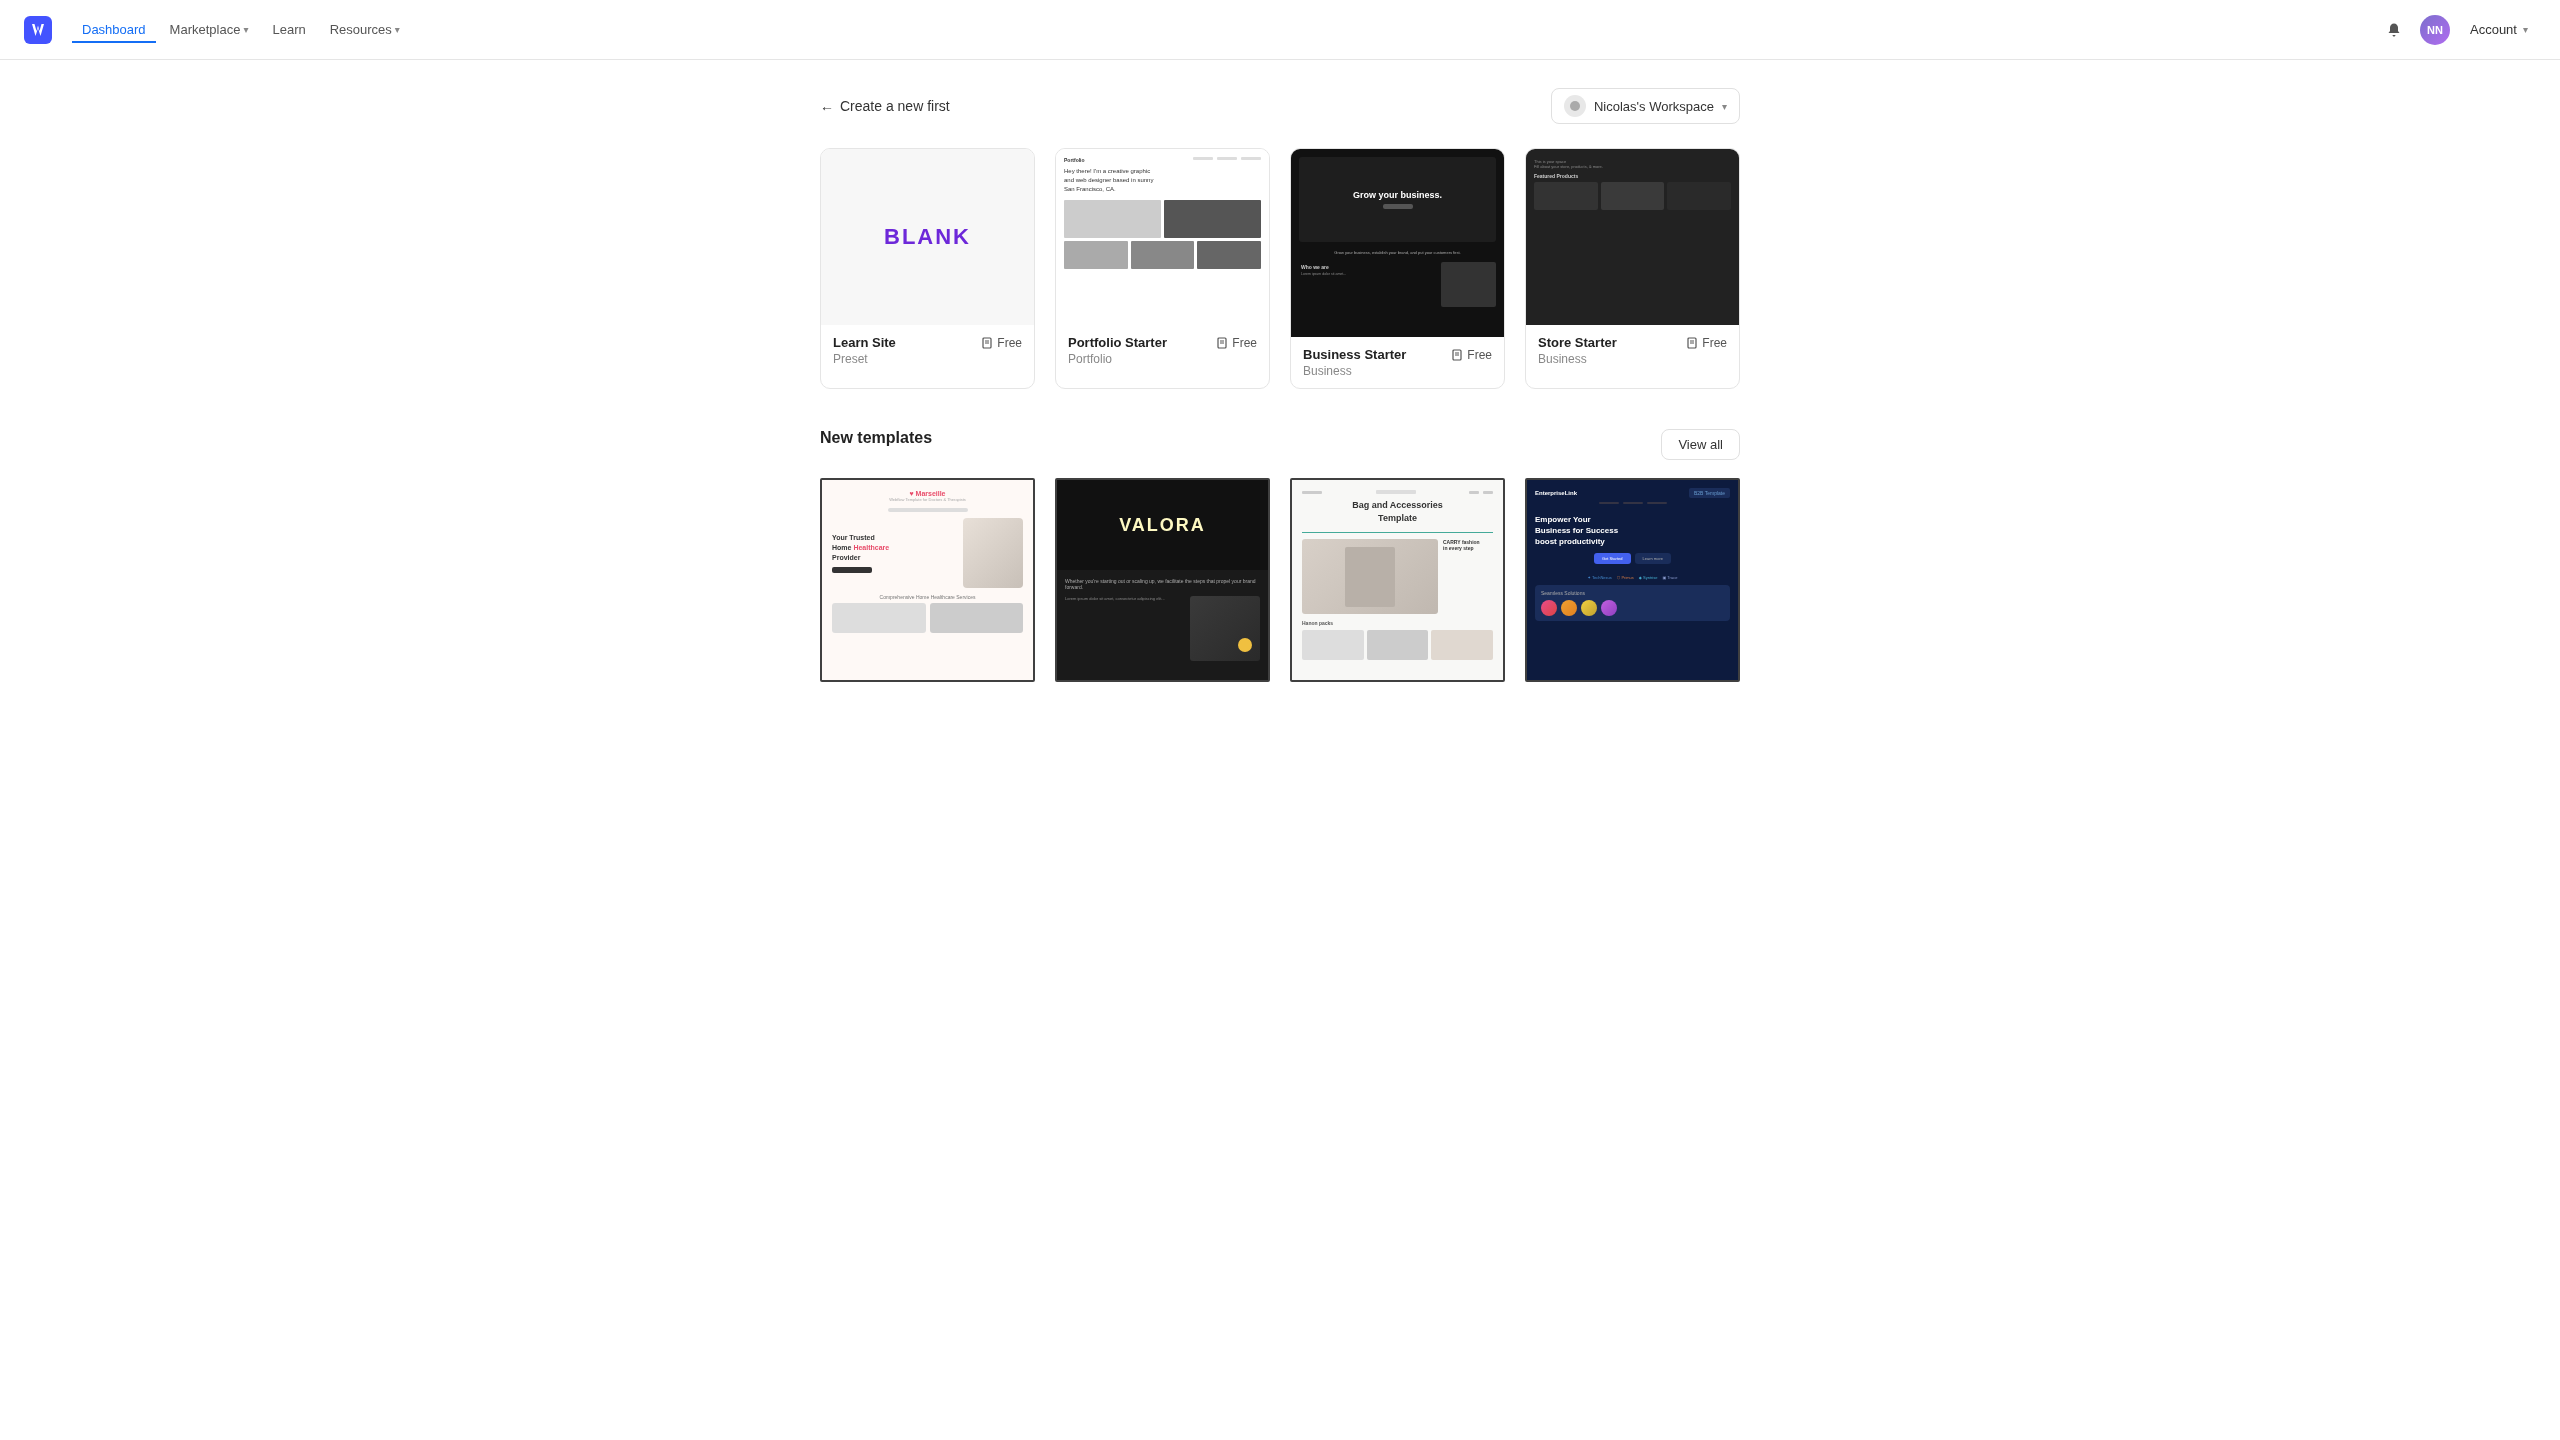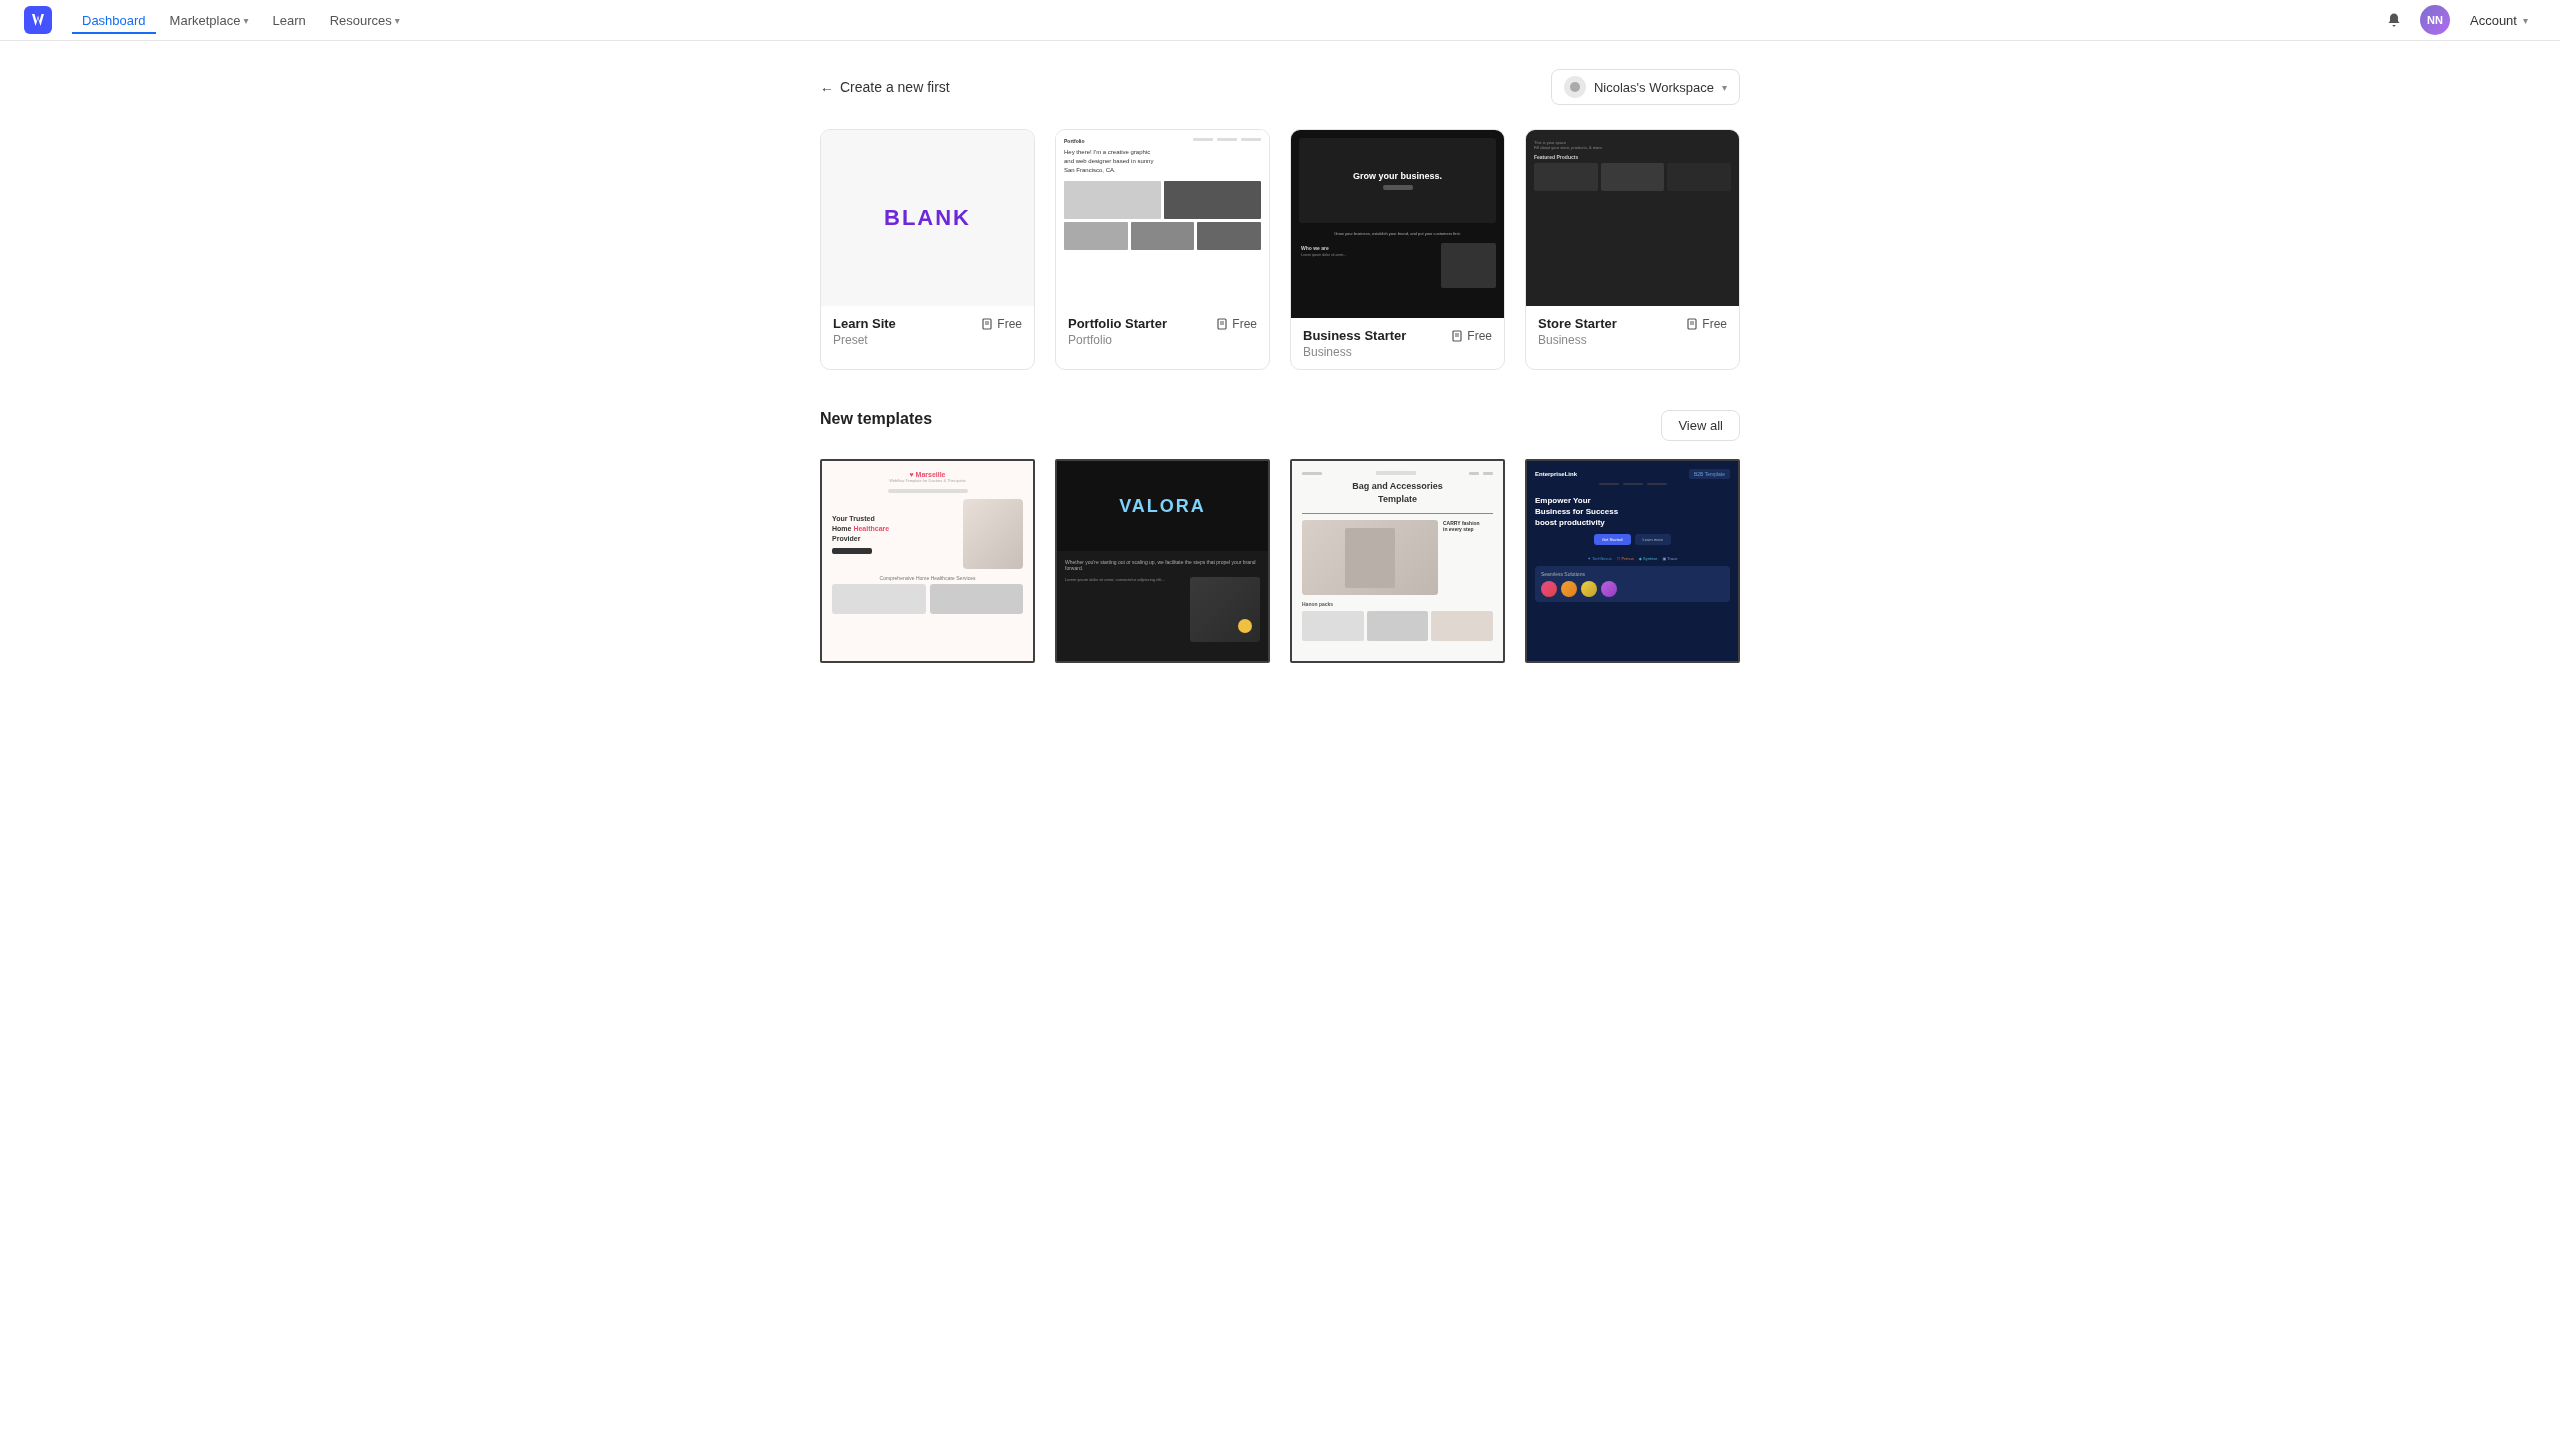--- a/index.html
+++ b/index.html
@@ -1,19 +1,19 @@
 <!DOCTYPE html>
 <html><head>
   <meta charset="utf-8">
   <style>
     * { box-sizing: border-box; margin: 0; padding: 0; }
     body { font-family: -apple-system, BlinkMacSystemFont, 'Segoe UI', sans-serif; background: #fff; color: #333; font-size: 14px; }
 
     
-    .nav { display: flex; align-items: center; height: 41px; padding: 0 24px; border-bottom: 1px solid #e5e5e5; position: sticky; top: 0; background: #fff; z-index: 100; }
+    .nav { display: flex; align-items: center; height: 60px; padding: 0 24px; border-bottom: 1px solid #e5e5e5; position: sticky; top: 0; background: #fff; z-index: 100; }
     .nav-logo { width: 28px; height: 28px; margin-right: 20px; }
     .nav-logo svg { width: 100%; height: 100%; }
     .nav-links { display: flex; align-items: center; gap: 4px; flex: 1; }
     .nav-link { padding: 6px 10px; font-size: 13px; color: #555; cursor: pointer; border-radius: 6px; display: flex; align-items: center; gap: 3px; text-decoration: none; border: none; background: none; }
     .nav-link.active { color: #146ef5; border-bottom: 2px solid #146ef5; border-radius: 0; }
     .nav-link.active { padding-bottom: 4px; }
     .nav-right { display: flex; align-items: center; gap: 12px; }
     .nav-bell { width: 28px; height: 28px; display: flex; align-items: center; justify-content: center; cursor: pointer; border-radius: 50%; background: none; border: none; }
     .nav-avatar { width: 30px; height: 30px; border-radius: 50%; background: linear-gradient(135deg, #7c6fcd, #b06cef); display: flex; align-items: center; justify-content: center; color: #fff; font-size: 11px; font-weight: 600; }
     .nav-account { display: flex; align-items: center; gap: 6px; cursor: pointer; padding: 4px 8px; border-radius: 6px; font-size: 13px; color: #333; border: none; background: none; }
@@ -77,21 +77,21 @@
     .health-cta { width: 40px; height: 6px; background: #333; border-radius: 2px; margin-top: 4px; }
     .health-img { width: 60px; height: 70px; background: #ddd; border-radius: 4px; }
     .health-bottom { margin-top: 6px; }
     .health-bottom-text { font-size: 5px; color: #777; margin-bottom: 3px; text-align: center; }
     .health-imgs { display: grid; grid-template-columns: 1fr 1fr; gap: 4px; }
     .health-img-sm { height: 30px; background: #ddd; border-radius: 3px; }
 
     
     .valora-mockup { background: #1a1a1a; height: 200px; padding: 0; overflow: hidden; display: flex; flex-direction: column; }
     .valora-hero { background: #111; flex: 0 0 90px; display: flex; align-items: center; justify-content: center; }
-    .valora-logo { font-size: 18px; font-weight: 900; color: #7dd3fc; letter-spacing: 2px; }
+    .valora-logo { font-size: 18px; font-weight: 900; color: #fef9c3; letter-spacing: 2px; }
     .valora-content { flex: 1; padding: 8px; }
 
     
     .bag-mockup { background: #f8f8f6; height: 200px; padding: 10px; overflow: hidden; }
     .bag-title { font-size: 9px; font-weight: 700; color: #333; text-align: center; line-height: 1.4; margin-bottom: 8px; }
 
     
     .enterprise-mockup { background: #0d1b3e; height: 200px; padding: 8px; overflow: hidden; }
 
     

